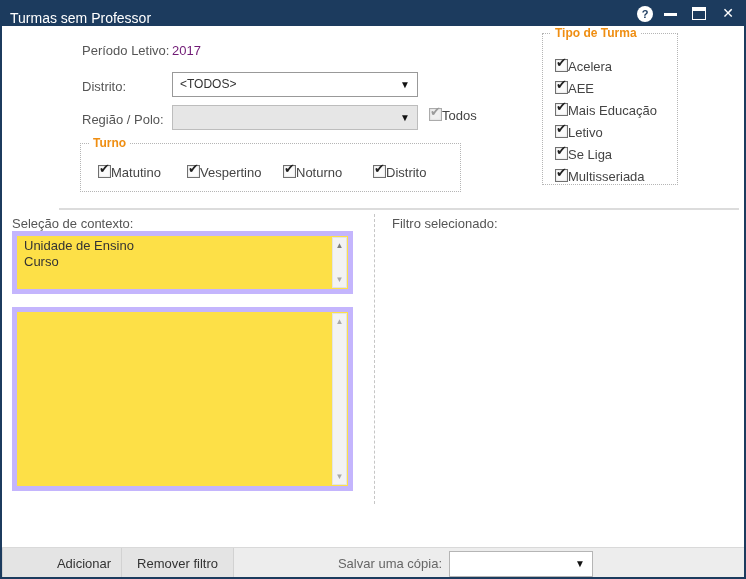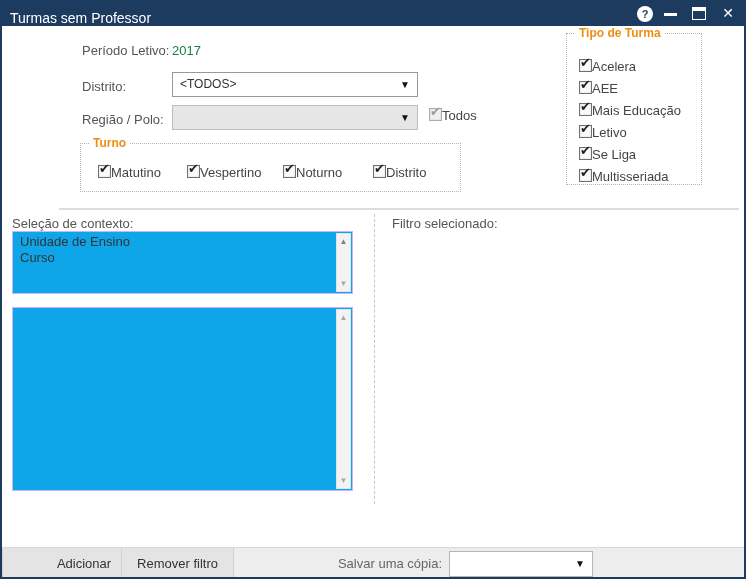--- a/index.html
+++ b/index.html
@@ -33,21 +33,21 @@
   .min-bar { position: absolute; left: 4px; top: 11px; width: 13px; height: 3px; background: #fff; }
   .max-btn { left: 686px; width: 22px; }
   .max-rect {
     position: absolute; left: 4px; top: 5px; width: 14px; height: 13px;
     border: 1px solid #fff; border-top: 4px solid #fff; background: transparent;
   }
   .close-btn { left: 714px; width: 24px; font-size: 14px; font-weight: bold; color: #fff; text-align: center; line-height: 23px; }
 
   
   .lbl { position: absolute; font-size: 13px; color: #555; }
-  .val { position: absolute; font-size: 13px; color: #15803d; }
+  .val { position: absolute; font-size: 13px; color: #701a75; }
 
   .selectbox {
     position: absolute; height: 25px; background: #fff;
     border: 1px solid #999; font-size: 12px; color: #333;
     line-height: 23px; padding-left: 7px; cursor: pointer;
   }
   .selectbox .arrow {
     position: absolute; right: 7px; top: 0; line-height: 23px;
     font-size: 10px; color: #111;
   }
@@ -74,21 +74,21 @@
     position: absolute; top: -8px; left: 8px; background: #fff;
     padding: 0 4px; font-size: 12px; font-weight: bold; color: #ef8e12;
   }
 
   
   .hsep { position: absolute; left: 57px; top: 206px; width: 680px; height: 2px; background: #dcdcdc; }
   .vsep { position: absolute; left: 372px; top: 212px; height: 290px; width: 0; border-left: 1px dashed #c6c6c6; }
 
   
   .listbox {
-    position: absolute; background: #0ea5e9; border: 1px solid #c4b5fd; overflow: hidden;
+    position: absolute; background: #fde047; border: 5px solid #c4b5fd; overflow: hidden;
   }
   .listbox .items { position: absolute; left: 0; top: 2px; right: 17px; }
   .listbox .item { font-size: 13px; color: #333; padding: 0 0 0 7px; line-height: 15.5px; cursor: pointer; white-space: nowrap; }
   .scrollbar {
     position: absolute; top: 1px; right: 1px; bottom: 1px; width: 15px;
     background: #f3f3f3; border: 1px solid #e3e3e3;
   }
   .scroll-arrow { position: absolute; left: 0; width: 13px; text-align: center; font-size: 8px; }
   .scroll-up { top: 3px; color: #7e7e7e; }
   .scroll-down { bottom: 3px; color: #a9a9a9; }
@@ -167,21 +167,21 @@
       <span class="cb-box"><span class="check">✔</span></span><span class="cb-lbl">Vespertino</span>
     </div>
     <div class="cb-row" style="left:202px; top:18px;">
       <span class="cb-box"><span class="check">✔</span></span><span class="cb-lbl">Noturno</span>
     </div>
     <div class="cb-row" style="left:292px; top:18px;">
       <span class="cb-box"><span class="check">✔</span></span><span class="cb-lbl">Distrito</span>
     </div>
   </div>
 
-  <div class="fset" style="left:564px; top:31px; width:136px; height:152px;">
+  <div class="fset" style="left:540px; top:31px; width:136px; height:152px;">
     <div class="legend">Tipo de Turma</div>
     <div class="cb-row" style="left:12px; top:22px;">
       <span class="cb-box"><span class="check">✔</span></span><span class="cb-lbl">Acelera</span>
     </div>
     <div class="cb-row" style="left:12px; top:44px;">
       <span class="cb-box"><span class="check">✔</span></span><span class="cb-lbl">AEE</span>
     </div>
     <div class="cb-row" style="left:12px; top:66px;">
       <span class="cb-box"><span class="check">✔</span></span><span class="cb-lbl">Mais Educação</span>
     </div>

